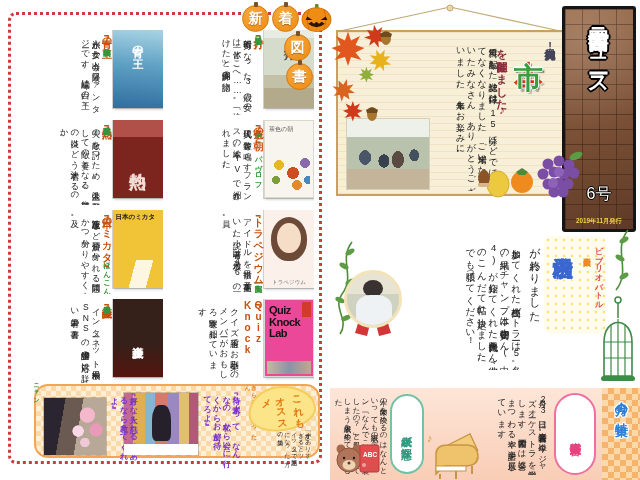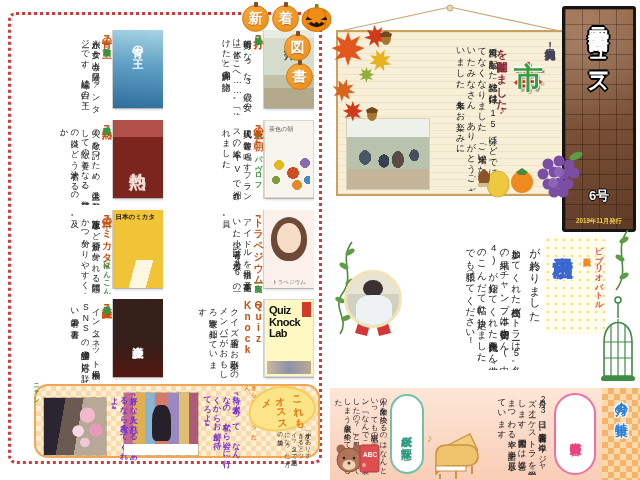--- a/index.html
+++ b/index.html
@@ -43,21 +43,21 @@
   .cv-mikata::after { content:""; position:absolute; bottom:0; left:0; right:0; height:28px;
     background:linear-gradient(105deg,transparent 40%,rgba(255,255,255,.85) 40% 70%,transparent 70%); }
   .cv-trapezium { background:#fbf0ea; }
   .cv-trapezium::before { content:""; position:absolute; left:7px; top:7px; width:36px; height:44px;
     background:#6d4a38; border-radius:50% 50% 46% 46%; }
   .cv-trapezium::after { content:""; position:absolute; left:13px; top:13px; width:24px; height:30px;
     background:#f6ddc8; border-radius:50% 50% 48% 48%; }
   .cv-trapezium .cover-label { left:50%; bottom:2px; transform:translateX(-50%); font-size:5.5px; color:#777; white-space:nowrap; }
   .cv-enjo { background:linear-gradient(180deg,#35201a 0 55%,#55150f 100%); }
   .cv-enjo .cover-label { left:50%; top:50%; transform:translate(-50%,-50%); color:#fff; font-size:11px; font-weight:bold; }
-  .cv-quiz { background:#fef9c3; border:1px solid #d8d8d8; }
+  .cv-quiz { background:#ec4899; border:1px solid #d8d8d8; }
   .cv-quiz .cover-label { left:4px; top:5px; width:42px; font-size:11px; font-weight:bold; color:#111;
     line-height:1.05; letter-spacing:-.5px; }
   .cv-quiz::after { content:""; position:absolute; right:2px; top:2px; width:9px; height:15px; background:#d23a2a; }
   .cv-quiz::before { content:""; position:absolute; bottom:2px; left:2px; right:2px; height:13px;
     background:linear-gradient(90deg,#c8b8a0,#8a93a8,#c0a890); }
 
   
   .pk { position:absolute; width:27px; height:27px; border-radius:50%; z-index:4;
     background:radial-gradient(circle at 35% 30%,#f6a93c,#ed8a14); border:1px solid #d57a10;
     color:#fff; font-weight:bold; font-size:14px; display:flex; align-items:center; justify-content:center;
@@ -123,21 +123,21 @@
     background-color:#7c4e33;
     background-image:
       radial-gradient(circle at 30% 15%,rgba(255,255,255,.18),transparent 45%),
       linear-gradient(rgba(60,34,20,.55) 1.5px,transparent 1.5px),
       linear-gradient(90deg,rgba(60,34,20,.55) 1.5px,transparent 1.5px),
       linear-gradient(160deg,#9a6a48,#5e3a26);
     background-size:100% 100%,17px 15px,17px 15px,100% 100%; }
   .masthead-title { position:absolute; top:5px; left:50%; transform:translateX(-50%); height:172px;
     color:#fff; font-size:21px; font-weight:bold; line-height:1;
     text-shadow:-2px 0 #000,2px 0 #000,0 -2px #000,0 2px #000,-1px -1px #000,1px 1px #000,-1px 1px #000,1px -1px #000; }
-  .masthead-issue { position:absolute; bottom:24px; width:100%; text-align:center; color:#fff; font-size:13px; font-weight:bold;
+  .masthead-issue { position:absolute; bottom:24px; width:100%; text-align:center; color:#fff; font-size:16px; font-weight:normal;
     text-shadow:-1px 0 #000,1px 0 #000,0 -1px #000,0 1px #000; }
   .masthead-date { position:absolute; bottom:3px; width:100%; text-align:center; color:#f6d44a; font-size:7px;
     font-weight:bold; transform:scale(.9); white-space:nowrap; }
 
   
   #biblio-box { position:absolute; left:544px; top:236px; width:62px; height:98px; border-radius:8px;
     background-color:#fffced;
     background-image:radial-gradient(#f6e27a 1.5px,transparent 1.6px); background-size:8px 8px; }
   .biblio-event { position:absolute; right:3px; top:5px; height:90px; font-size:8px; font-weight:bold; color:#e04848; }
   .biblio-event-sub { position:absolute; right:15px; top:16px; height:80px; font-size:8px; font-weight:bold; color:#ef8a1a; }

